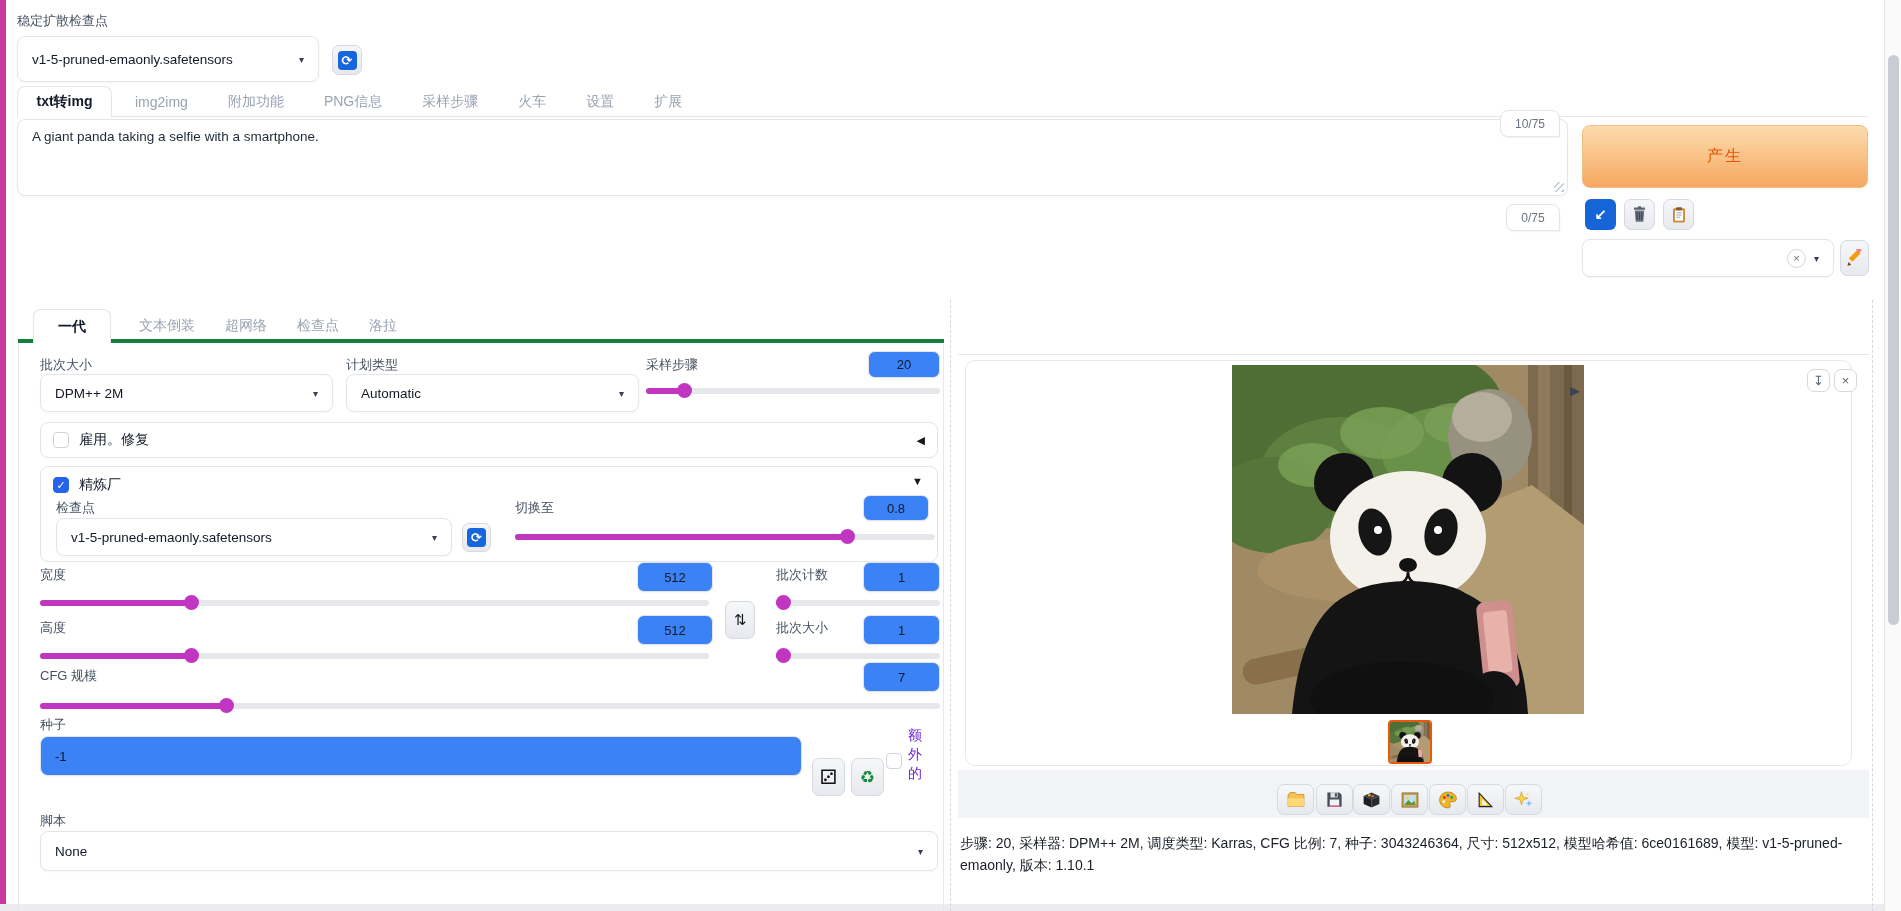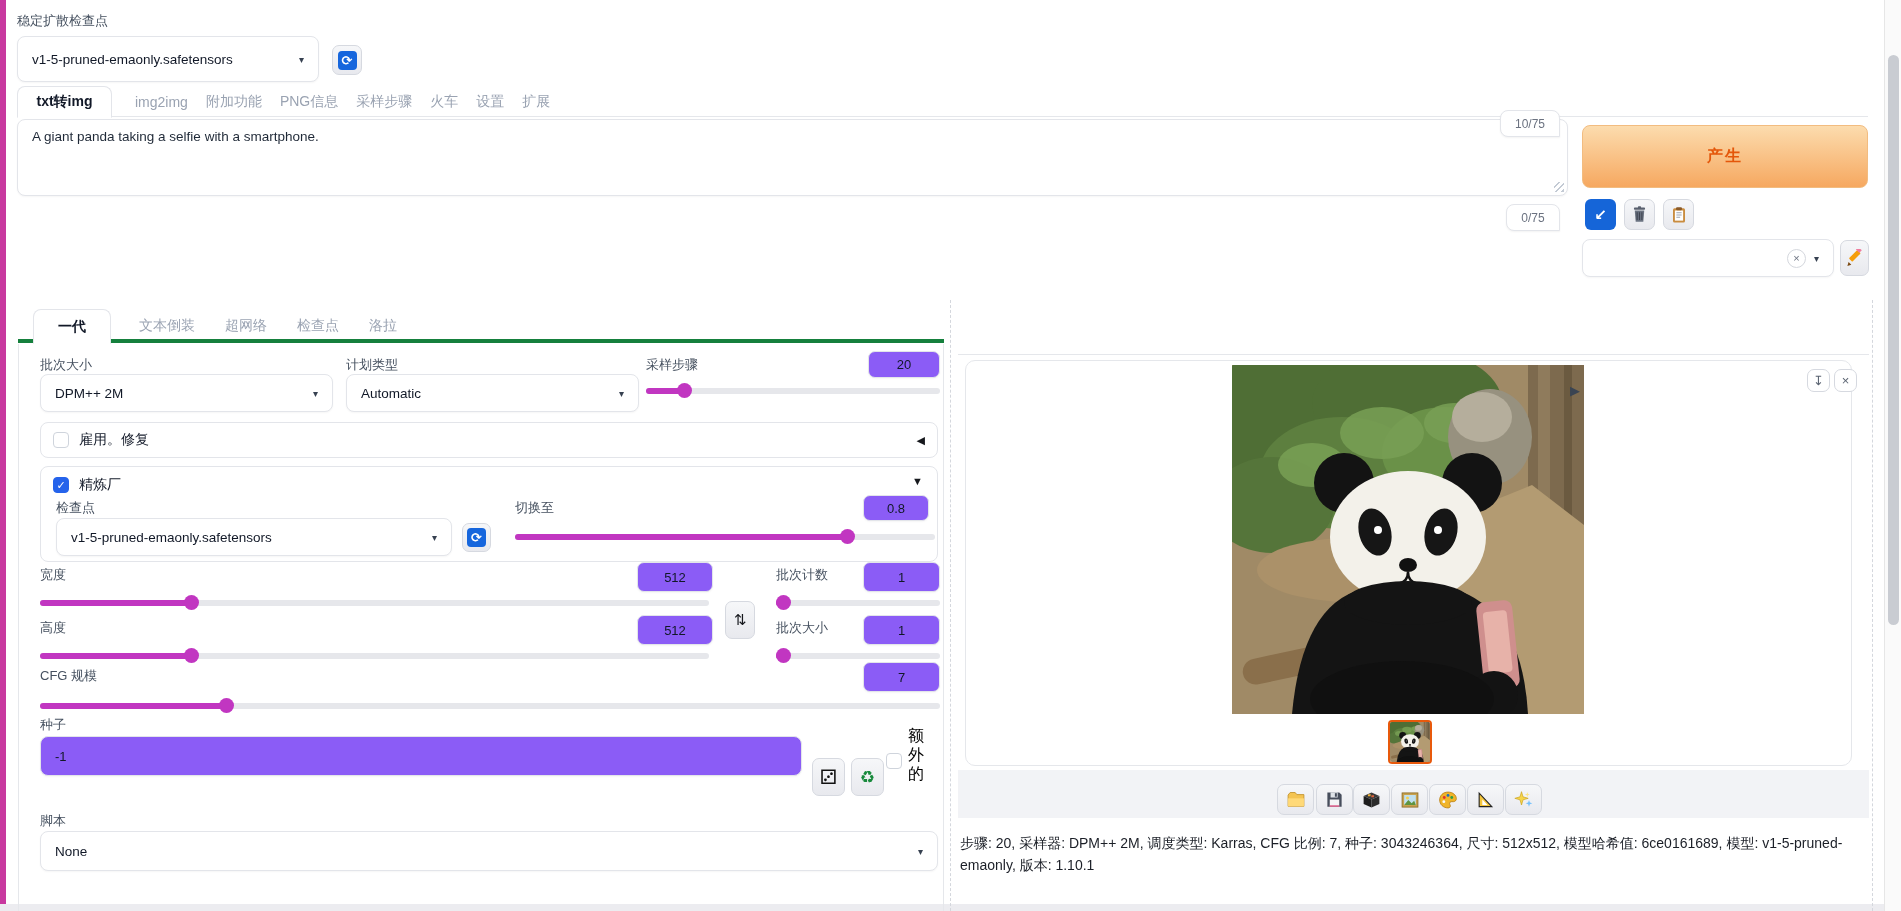--- a/index.html
+++ b/index.html
@@ -5,21 +5,21 @@
   * { margin:0; padding:0; box-sizing:border-box; }
   html,body { background:#fff; }
   body { font-family:"Liberation Sans","DejaVu Sans",sans-serif; color:#1f2937; }
   #canvas { position:relative; width:1901px; height:911px; background:#fff; overflow:hidden; }
 
   .abs { position:absolute; }
   .lbl { font-size:13px; color:#45505f; }
   .dd { background:#fff; border:1px solid #e3e5ea; border-radius:8px; box-shadow:0 1px 2px rgba(0,0,0,.04);
         display:flex; align-items:center; padding:0 14px; font-size:13.5px; color:#111827; }
   .dd .caret { margin-left:auto; font-size:10px; color:#374151; }
-  .numbox { background:#8b5cf6; border:1px solid #e3e5ea; border-radius:7px; font-size:13px; color:#111827;
+  .numbox { background:#3b82f6; border:1px solid #e3e5ea; border-radius:7px; font-size:13px; color:#111827;
         text-align:center; width:100%; height:100%; outline:none; box-shadow:0 1px 2px rgba(0,0,0,.04); }
   .btn-gray { background:linear-gradient(180deg,#f6f7f9,#e8e9ee); border:1px solid #d6d9e0; border-radius:7px;
         display:flex; align-items:center; justify-content:center; cursor:pointer; }
   .blue-glyph { background:#1666dd; color:#fff; border-radius:4px; font-size:13px; line-height:1;
         width:19px; height:19px; display:flex; align-items:center; justify-content:center; font-weight:bold; }
   .checkbox { width:16px; height:16px; border:1px solid #cfd4dc; border-radius:4px; background:#fff; flex:none; }
   .checkbox.on { background:#2563eb; border-color:#2563eb; color:#fff; font-size:11px; line-height:15px; text-align:center; }
   .slider { position:absolute; height:16px; }
   .slider .track { position:absolute; left:0; right:0; top:5px; height:6px; background:#e6e7eb; border-radius:3px; }
   .slider .fill { position:absolute; left:0; top:5px; height:6px; background:#c136c1; border-radius:3px; }
@@ -154,41 +154,41 @@
     <span class="caret">▾</span>
   </div>
   <div class="abs btn-gray" style="left:332px;top:45px;width:30px;height:30px">
     <span class="blue-glyph">⟳</span>
   </div>
 
   <div class="abs" style="left:17px;top:86px;width:1851px;height:31px;border-bottom:1px solid #e5e7eb">
     <div class="tab-sel abs" style="left:0;top:0;width:95px;height:32px">
       <span>txt转img</span>
     </div>
-    <div class="abs" style="left:118px;top:0;height:31px;display:flex;gap:18px;align-items:center">
+    <div class="abs" style="left:118px;top:0;height:31px;display:flex;gap:40px;align-items:center">
       <span class="tab-plain">img2img</span>
       <span class="tab-plain">附加功能</span>
       <span class="tab-plain">PNG信息</span>
       <span class="tab-plain">采样步骤</span>
       <span class="tab-plain">火车</span>
       <span class="tab-plain">设置</span>
       <span class="tab-plain">扩展</span>
     </div>
   </div>
 
   <div class="abs counter-badge" style="left:1500px;top:110px;width:60px;height:27px">10/75</div>
   <div class="abs" style="left:17px;top:119px;width:1551px;height:77px;border:1px solid #e3e5ea;border-radius:8px;background:#fff;box-shadow:0 1px 2px rgba(0,0,0,.04);padding:9px 14px">
     <textarea style="">A giant panda taking a selfie with a smartphone.</textarea>
     <div class="resize-corner"></div>
   </div>
 
   <div class="abs counter-badge" style="left:1506px;top:204px;width:54px;height:27px">0/75</div>
 
   <div class="abs" style="left:1582px;top:125px;width:286px;height:63px;border-radius:8px;border:1px solid #f2bc80;background:linear-gradient(180deg,#fcdcae,#f6a860);display:flex;align-items:center;justify-content:center;cursor:pointer">
-    <span style="font-size:16px;font-weight:bold;color:#e4570a;letter-spacing:2px">产生</span>
+    <span style="font-size:16px;font-weight:normal;color:#e4570a;letter-spacing:2px">产生</span>
   </div>
   <div class="abs" style="left:1585px;top:199px;width:31px;height:31px;background:#1565d8;border-radius:6px;display:flex;align-items:center;justify-content:center;cursor:pointer">
     <span style="color:#fff;font-size:15px;font-weight:bold">↙</span>
   </div>
   <div class="abs btn-gray" style="left:1624px;top:199px;width:31px;height:31px">
     <svg class="ic" width="19" height="19">
         <use href="#i-trash"></use>
       </svg>
   </div>
   <div class="abs btn-gray" style="left:1663px;top:199px;width:31px;height:31px">
@@ -329,21 +329,21 @@
   <div class="abs" style="left:40px;top:736px;width:762px;height:40px">
     <input class="numbox" style="text-align: left; padding: 0px 14px; border-radius: 8px;" value="-1">
   </div>
   <div class="abs btn-gray" style="left:812px;top:758px;width:33px;height:38px">
     <span style="font-size:20px;color:#111">⚂</span>
   </div>
   <div class="abs btn-gray" style="left:851px;top:758px;width:33px;height:38px">
     <span style="font-size:17px;color:#188a3c">♻</span>
   </div>
   <span class="checkbox abs" style="left:886px;top:753px"></span>
-  <div class="abs" style="left:908px;top:726px;width:17px;font-size:16px;line-height:19px;color:#000000;word-break:break-all">额外的</div>
+  <div class="abs" style="left:908px;top:726px;width:17px;font-size:14px;line-height:19px;color:#6d28d9;word-break:break-all">额外的</div>
 
   <div class="abs lbl" style="left:40px;top:812px">脚本</div>
   <div class="abs dd" style="left:40px;top:831px;width:898px;height:40px">
     <span>None</span>
       <span class="caret">▾</span>
   </div>
 
   <div class="abs" style="left:958px;top:354px;width:911px;height:1px;background:#e5e7eb"></div>
 
   <div class="abs" style="left:965px;top:360px;width:887px;height:406px;border:1px solid #e5e7eb;border-radius:10px;background:#fff">

